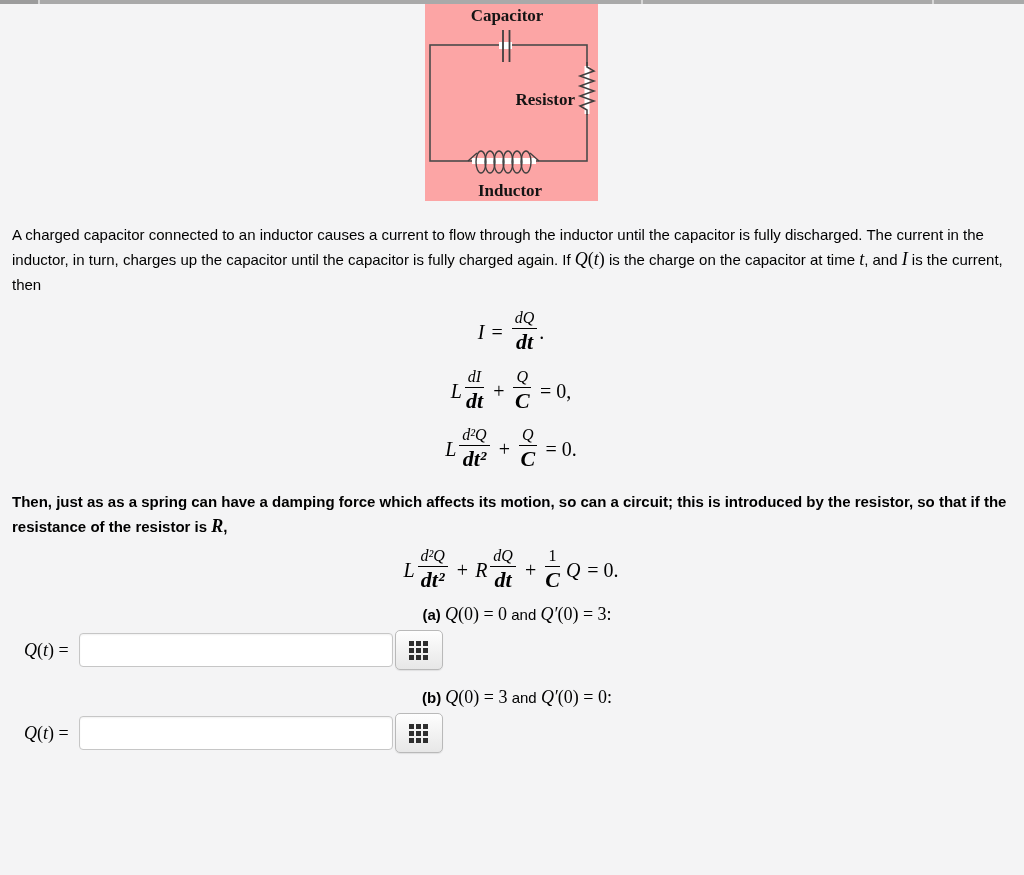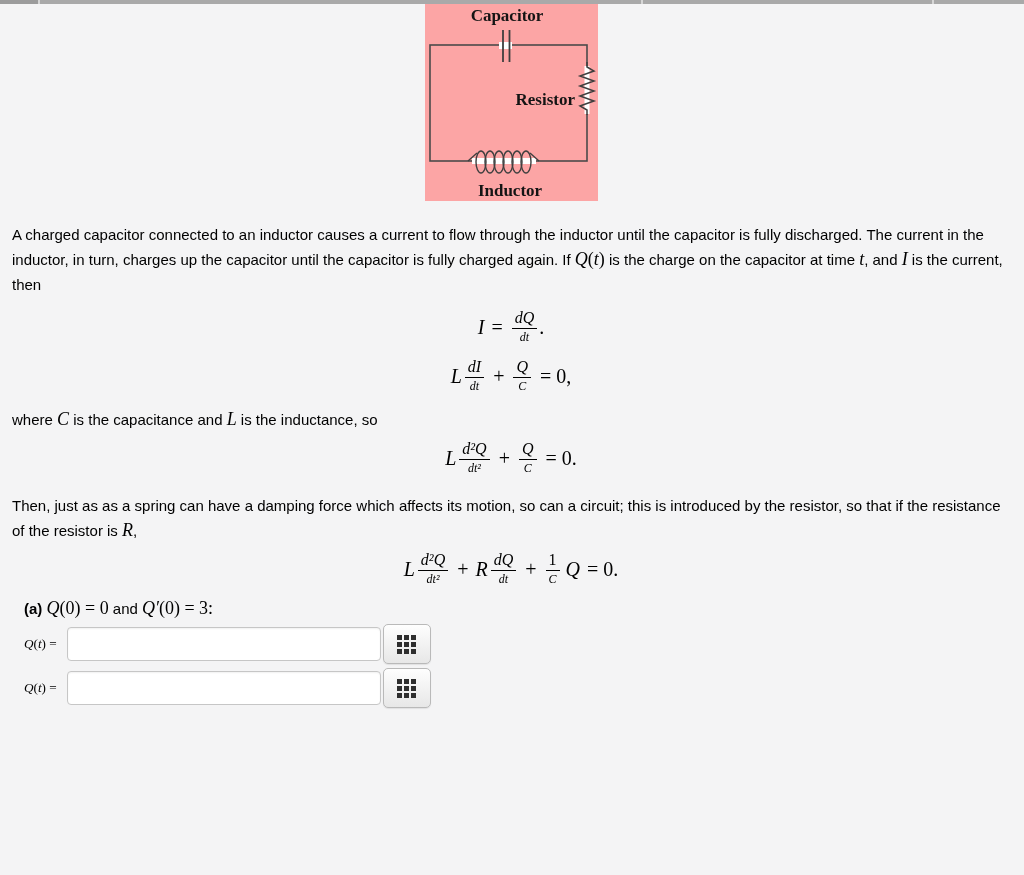--- a/index.html
+++ b/index.html
@@ -18,51 +18,51 @@
   .diagram-box{margin-left:425px;width:173px;height:197px;background:#fca5a5;}
   .diagram-box svg{display:block;}
   .circ-label{font-family:"Liberation Serif",serif;font-weight:600;font-size:17px;fill:#141414;}
 
   
   .content{padding-left:12px;padding-right:14px;}
   .para{margin:0;line-height:25px;}
   .p1{margin-top:21px;}
   .p2{margin-top:9px;}
   .p3{margin-top:5px;}
-  .p4{margin-top:7px;}
+  .p4{margin-top:7px;font-weight:bold;}
   .p5{margin-top:3px;}
   .mi{font-family:"Liberation Serif",serif;font-style:italic;font-size:1.2em;line-height:1;}
   .mr{font-family:"Liberation Serif",serif;font-style:normal;font-size:1.2em;line-height:1;}
   .bseg{font-weight:bold;}
   .ifrac{display:inline-block;text-align:center;vertical-align:middle;
          font-family:"Liberation Serif",serif;font-size:13px;line-height:1.05;margin:0 2px;}
   .ifrac .fn{display:block;border-bottom:1px solid #000;padding:0 2px 1px;}
   .ifrac .fd{display:block;padding-top:1px;}
 
   
   .eq{display:flex;justify-content:center;align-items:center;
       font-family:"Liberation Serif",serif;font-size:20px;color:#000;}
   .eq .mi,.eq .mr{font-size:20px;}
   .eq1{margin:13px 0 16px;}
   .eq2{margin:13px 0 15px;}
   .eq3{margin:9px 0 19px;}
   .eq4{margin:9px 0 13px;}
   .frac{display:inline-block;text-align:center;margin:0 2px;}
   .frac .fn{display:block;border-bottom:1.3px solid #000;padding:0 3px 2px;font-size:16px;}
-  .frac .fd{display:block;padding-top:2px;font-size:12px;}
+  .frac .fd{display:block;padding-top:2px;font-size:22px;font-weight:bold;}
   .eq .op{margin:0 7px;}
   .eq .rhs{margin-left:7px;}
   .eq .coef{margin-right:1px;}
   .eq .var{margin-left:4px;}
 
   
-  .cond{margin:2px 0 0 12px;line-height:22px;}
+  .cond{margin:2px 0 0 12px;line-height:22px;text-align:center;}
   .cond-b{margin-top:17px;}
   .answer-row{display:flex;align-items:center;margin:4px 0 0 12px;}
-  .ans-label{font-size:11px;margin-right:10px;white-space:nowrap;}
+  .ans-label{font-size:15px;margin-right:10px;white-space:nowrap;}
   .ans-input{width:300px;height:32px;border:1px solid #c6c6c6;border-radius:4px;
              background:#fff;box-shadow:inset 0 1px 2px rgba(0,0,0,0.06);
              font-family:"Liberation Sans",sans-serif;font-size:16px;padding:0 6px;outline:none;}
   .eq-editor-btn{width:48px;height:40px;margin-left:2px;border:1px solid #b9b9b9;border-radius:5px;
              background:linear-gradient(#fefefe,#e7e7e7);display:flex;align-items:center;justify-content:center;
              cursor:pointer;box-shadow:0 1px 1px rgba(0,0,0,0.08);padding:0;}
   .grid-icon{display:block;width:5px;height:5px;background:#2e2e2e;margin-right:14px;margin-bottom:14px;
              box-shadow:7px 0 #2e2e2e,14px 0 #2e2e2e,
                         0 7px #2e2e2e,7px 7px #2e2e2e,14px 7px #2e2e2e,
                         0 14px #2e2e2e,7px 14px #2e2e2e,14px 14px #2e2e2e;}
@@ -131,21 +131,20 @@
         <span class="fd mi">dt</span>
       </span>
     <span class="mr op">+</span>
     <span class="frac">
         <span class="fn mi">Q</span>
         <span class="fd mi">C</span>
       </span>
     <span class="mr rhs">= 0,</span>
   </div>
 
-  <p class="para p3">where <span class="mi">C</span> is the capacitance and <span class="mi">L</span> is the inductance, so</p>
 
   <div class="eq eq3">
     <span class="mi coef">L</span>
     <span class="frac">
         <span class="fn mi">d²Q</span>
         <span class="fd mi">dt²</span>
       </span>
     <span class="mr op">+</span>
     <span class="frac">
         <span class="fn mi">Q</span>
@@ -180,20 +179,21 @@
 
   <p class="cond"><b class="bseg">(a) </b><span class="mi">Q</span><span class="mr">(0) = 0</span> and <span class="mi">Q′</span><span class="mr">(0) = 3:</span></p>
   <div class="answer-row">
     <span class="ans-label"><span class="mi">Q</span><span class="mr">(</span><span class="mi">t</span><span class="mr">) =</span></span>
     <input class="ans-input" type="text" value="" style="">
     <button class="eq-editor-btn">
       <span class="grid-icon"></span>
     </button>
   </div>
 
+  <p class="cond cond-b"><b class="bseg">(b) </b><span class="mi">Q</span><span class="mr">(0) = 3</span> and <span class="mi">Q′</span><span class="mr">(0) = 0:</span></p>
   <div class="answer-row">
     <span class="ans-label"><span class="mi">Q</span><span class="mr">(</span><span class="mi">t</span><span class="mr">) =</span></span>
     <input class="ans-input" type="text" value="" style="">
     <button class="eq-editor-btn">
       <span class="grid-icon"></span>
     </button>
   </div>
 
 </div>
 

